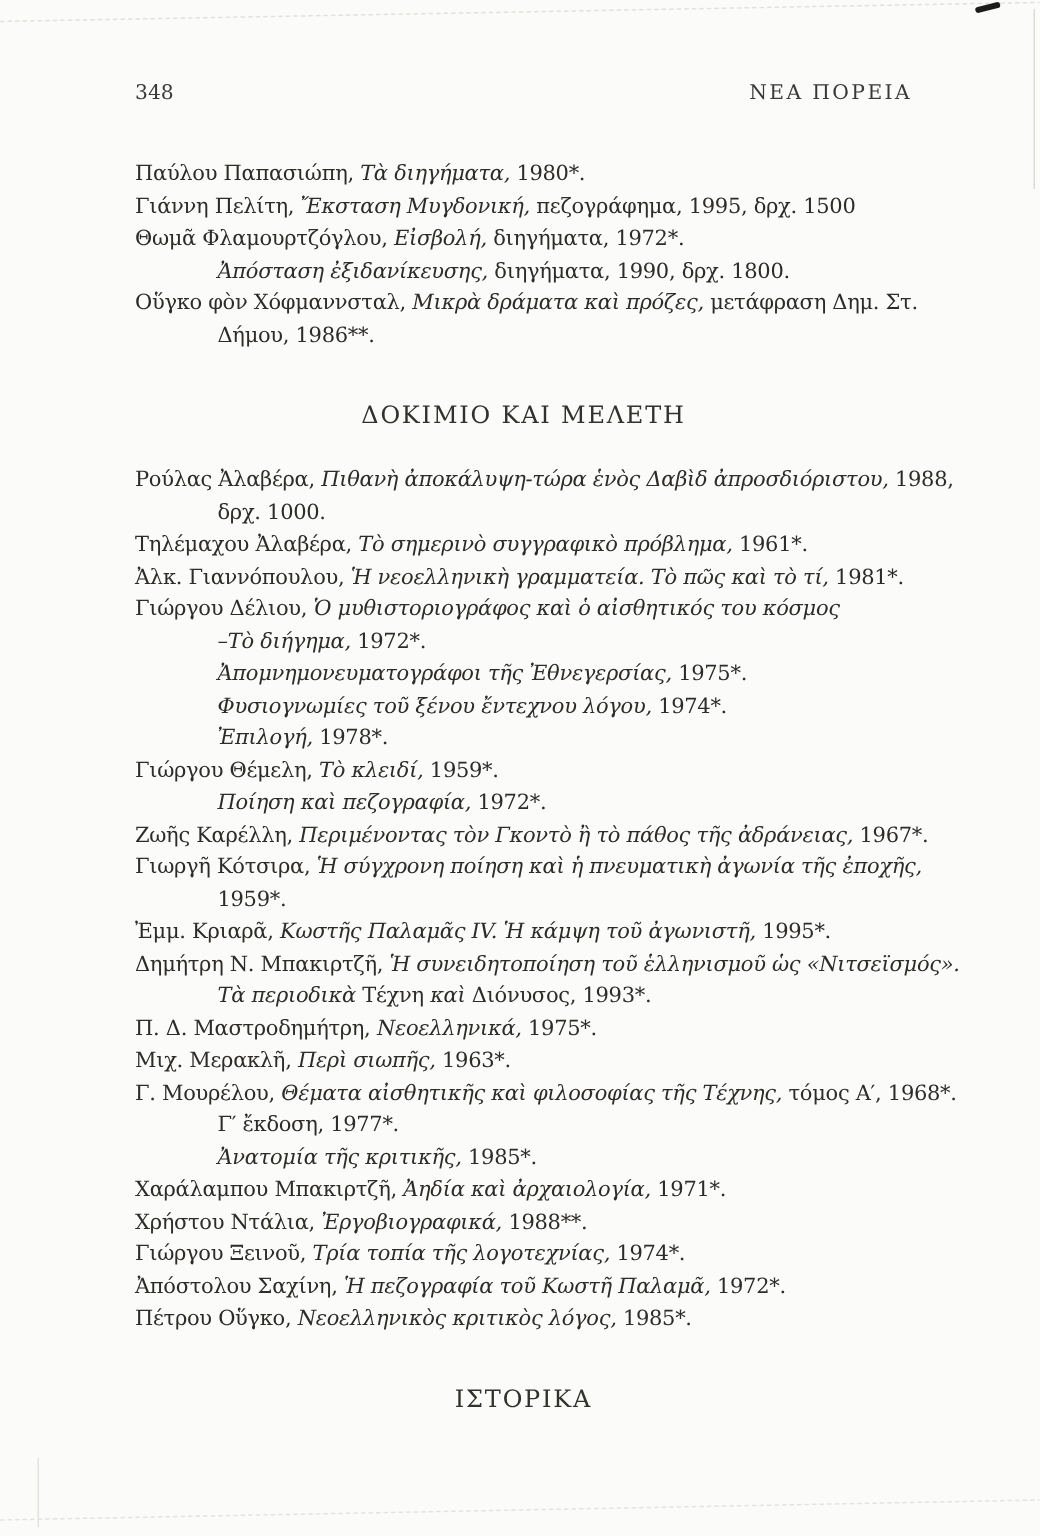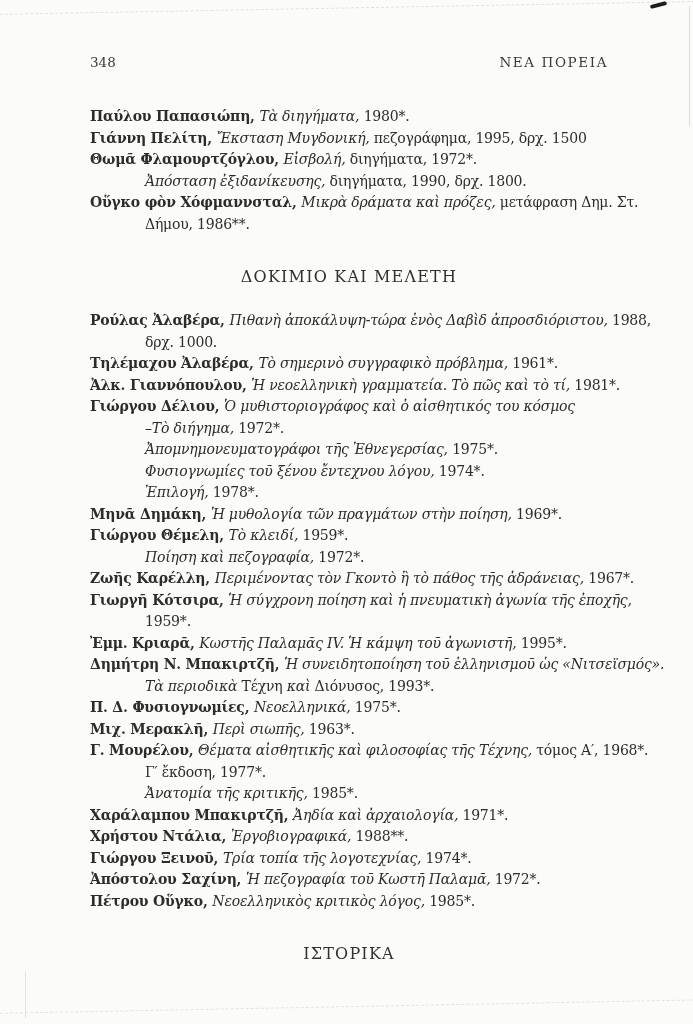--- a/index.html
+++ b/index.html
@@ -37,21 +37,21 @@
   }
   .entry { margin: 0; }
   .line {
     line-height: 21.5px;
     height: 21.5px;
     font-size: 14px;
     letter-spacing: -0.2px;
     white-space: nowrap;
   }
   .line.indent { padding-left: 55px; }
-  .seg-b { font-weight: bold; margin-top: 38px; }
+  .seg-b { font-weight: normal; margin-top: 38px; }
   .seg-i { font-style: italic; }
   .seg-r { }
   
   .edge-line-top {
     position: absolute; left: -10px; top: 14px; width: 740px; height: 0;
     border-top: 1px dashed #e2e2dc;
     transform: rotate(-1.05deg); transform-origin: left center;
   }
   .edge-line-bottom {
     position: absolute; left: -10px; top: 1013px; width: 740px; height: 0;
@@ -117,42 +117,39 @@
           <div class="line"><span class="seg-b">Ἀλκ. Γιαννόπουλου, </span><span class="seg-i">Ἡ νεοελληνικὴ γραμματεία. Τὸ πῶς καὶ τὸ τί, </span><span class="seg-r">1981*.</span></div>
         </div>
         <div class="entry">
           <div class="line"><span class="seg-b">Γιώργου Δέλιου, </span><span class="seg-i">Ὁ μυθιστοριογράφος καὶ ὁ αἰσθητικός του κόσμος</span></div>
           <div class="line indent"><span class="seg-i">–Τὸ διήγημα, </span><span class="seg-r">1972*.</span></div>
           <div class="line indent"><span class="seg-i">Ἀπομνημονευματογράφοι τῆς Ἐθνεγερσίας, </span><span class="seg-r">1975*.</span></div>
           <div class="line indent"><span class="seg-i">Φυσιογνωμίες τοῦ ξένου ἔντεχνου λόγου, </span><span class="seg-r">1974*.</span></div>
           <div class="line indent"><span class="seg-i">Ἐπιλογή, </span><span class="seg-r">1978*.</span></div>
         </div>
         <div class="entry">
-          <div class="line"><span class="seg-b">Μηνᾶ Δημάκη, </span><span class="seg-i">Ἡ μυθολογία τῶν πραγμάτων στὴν ποίηση, </span><span class="seg-r">1969*.</span></div>
-        </div>
-        <div class="entry">
           <div class="line"><span class="seg-b">Γιώργου Θέμελη, </span><span class="seg-i">Τὸ κλειδί, </span><span class="seg-r">1959*.</span></div>
           <div class="line indent"><span class="seg-i">Ποίηση καὶ πεζογραφία, </span><span class="seg-r">1972*.</span></div>
         </div>
         <div class="entry">
           <div class="line"><span class="seg-b">Ζωῆς Καρέλλη, </span><span class="seg-i">Περιμένοντας τὸν Γκοντὸ ἢ τὸ πάθος τῆς ἀδράνειας, </span><span class="seg-r">1967*.</span></div>
         </div>
         <div class="entry">
           <div class="line"><span class="seg-b">Γιωργῆ Κότσιρα, </span><span class="seg-i">Ἡ σύγχρονη ποίηση καὶ ἡ πνευματικὴ ἀγωνία τῆς ἐποχῆς,</span></div>
           <div class="line indent"><span class="seg-r">1959*.</span></div>
         </div>
         <div class="entry">
           <div class="line"><span class="seg-b">Ἐμμ. Κριαρᾶ, </span><span class="seg-i">Κωστῆς Παλαμᾶς IV. Ἡ κάμψη τοῦ ἀγωνιστῆ, </span><span class="seg-r">1995*.</span></div>
         </div>
         <div class="entry">
           <div class="line"><span class="seg-b">Δημήτρη Ν. Μπακιρτζῆ, </span><span class="seg-i">Ἡ συνειδητοποίηση τοῦ ἑλληνισμοῦ ὡς «Νιτσεϊσμός».</span></div>
           <div class="line indent"><span class="seg-i">Τὰ περιοδικὰ </span><span class="seg-r">Τέχνη</span><span class="seg-i"> καὶ </span><span class="seg-r">Διόνυσος, 1993*.</span></div>
         </div>
         <div class="entry">
-          <div class="line"><span class="seg-b">Π. Δ. Φυσιογνωμίες, </span><span class="seg-i">Νεοελληνικά, </span><span class="seg-r">1975*.</span></div>
+          <div class="line"><span class="seg-b">Π. Δ. Μαστροδημήτρη, </span><span class="seg-i">Νεοελληνικά, </span><span class="seg-r">1975*.</span></div>
         </div>
         <div class="entry">
           <div class="line"><span class="seg-b">Μιχ. Μερακλῆ, </span><span class="seg-i">Περὶ σιωπῆς, </span><span class="seg-r">1963*.</span></div>
         </div>
         <div class="entry">
           <div class="line"><span class="seg-b">Γ. Μουρέλου, </span><span class="seg-i">Θέματα αἰσθητικῆς καὶ φιλοσοφίας τῆς Τέχνης, </span><span class="seg-r">τόμος Α′, 1968*.</span></div>
           <div class="line indent"><span class="seg-r">Γ′ ἔκδοση, 1977*.</span></div>
           <div class="line indent"><span class="seg-i">Ἀνατομία τῆς κριτικῆς, </span><span class="seg-r">1985*.</span></div>
         </div>
         <div class="entry">

